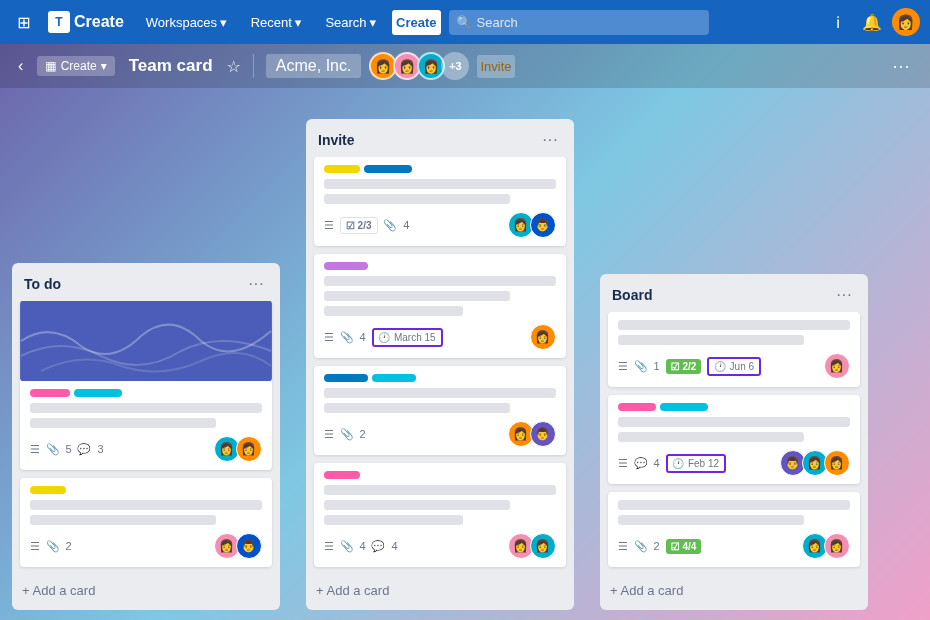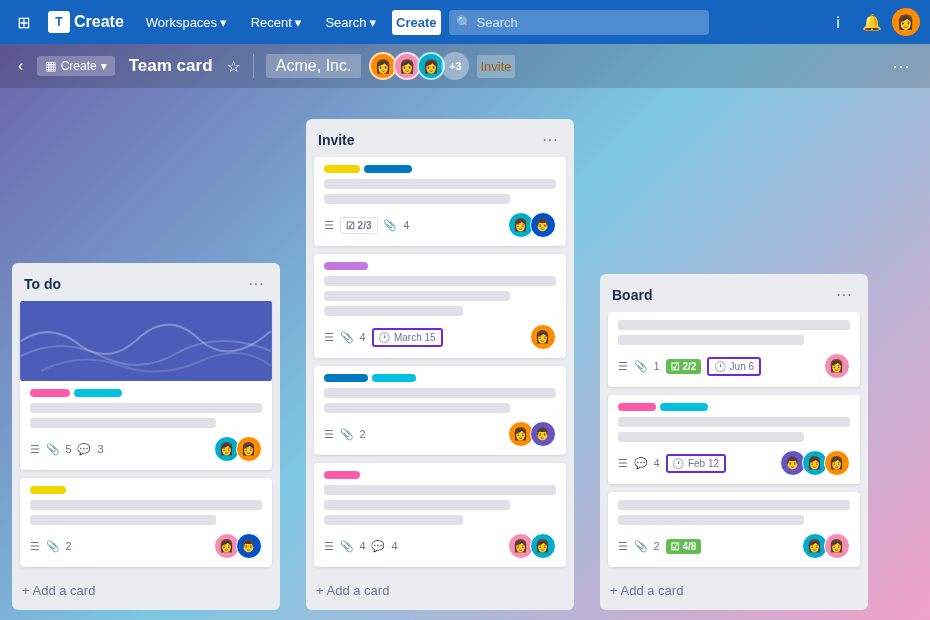--- a/index.html
+++ b/index.html
@@ -500,21 +500,21 @@
         </div>
       </div>
 
       <div class="card">
         <div class="card-text-line full"></div>
         <div class="card-text-line medium"></div>
         <div class="card-meta">
           <span class="meta-icon">☰</span>
           <span class="meta-icon">📎</span>
           <span class="meta-text">2</span>
-          <span class="badge badge-green">☑ 4/8</span>
+          <span class="badge badge-green">☑ 4/4</span>
           <div class="card-avatars">
             <div class="card-avatar av-teal">👩</div>
             <div class="card-avatar av-pink">👩</div>
           </div>
         </div>
       </div>
 
     </div>
     <button class="add-card-btn">+ Add a card</button>
   </div>

